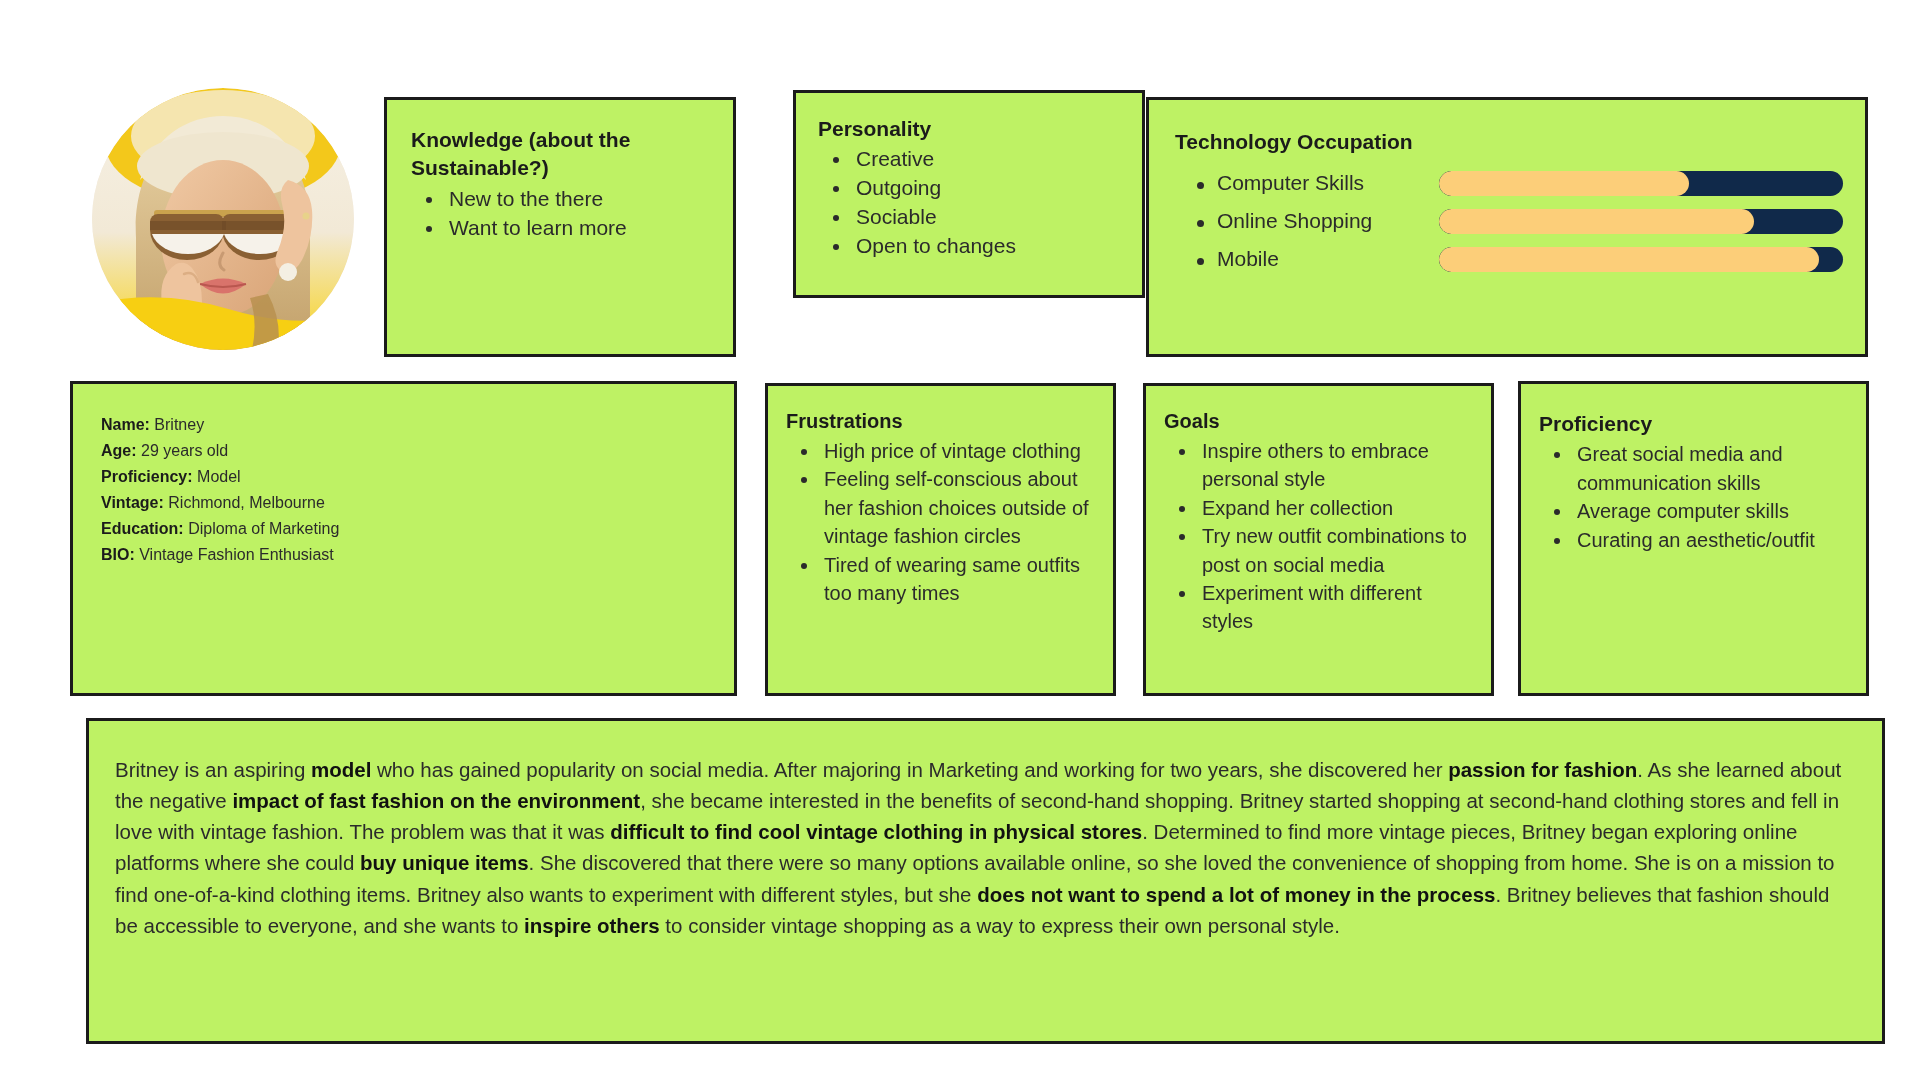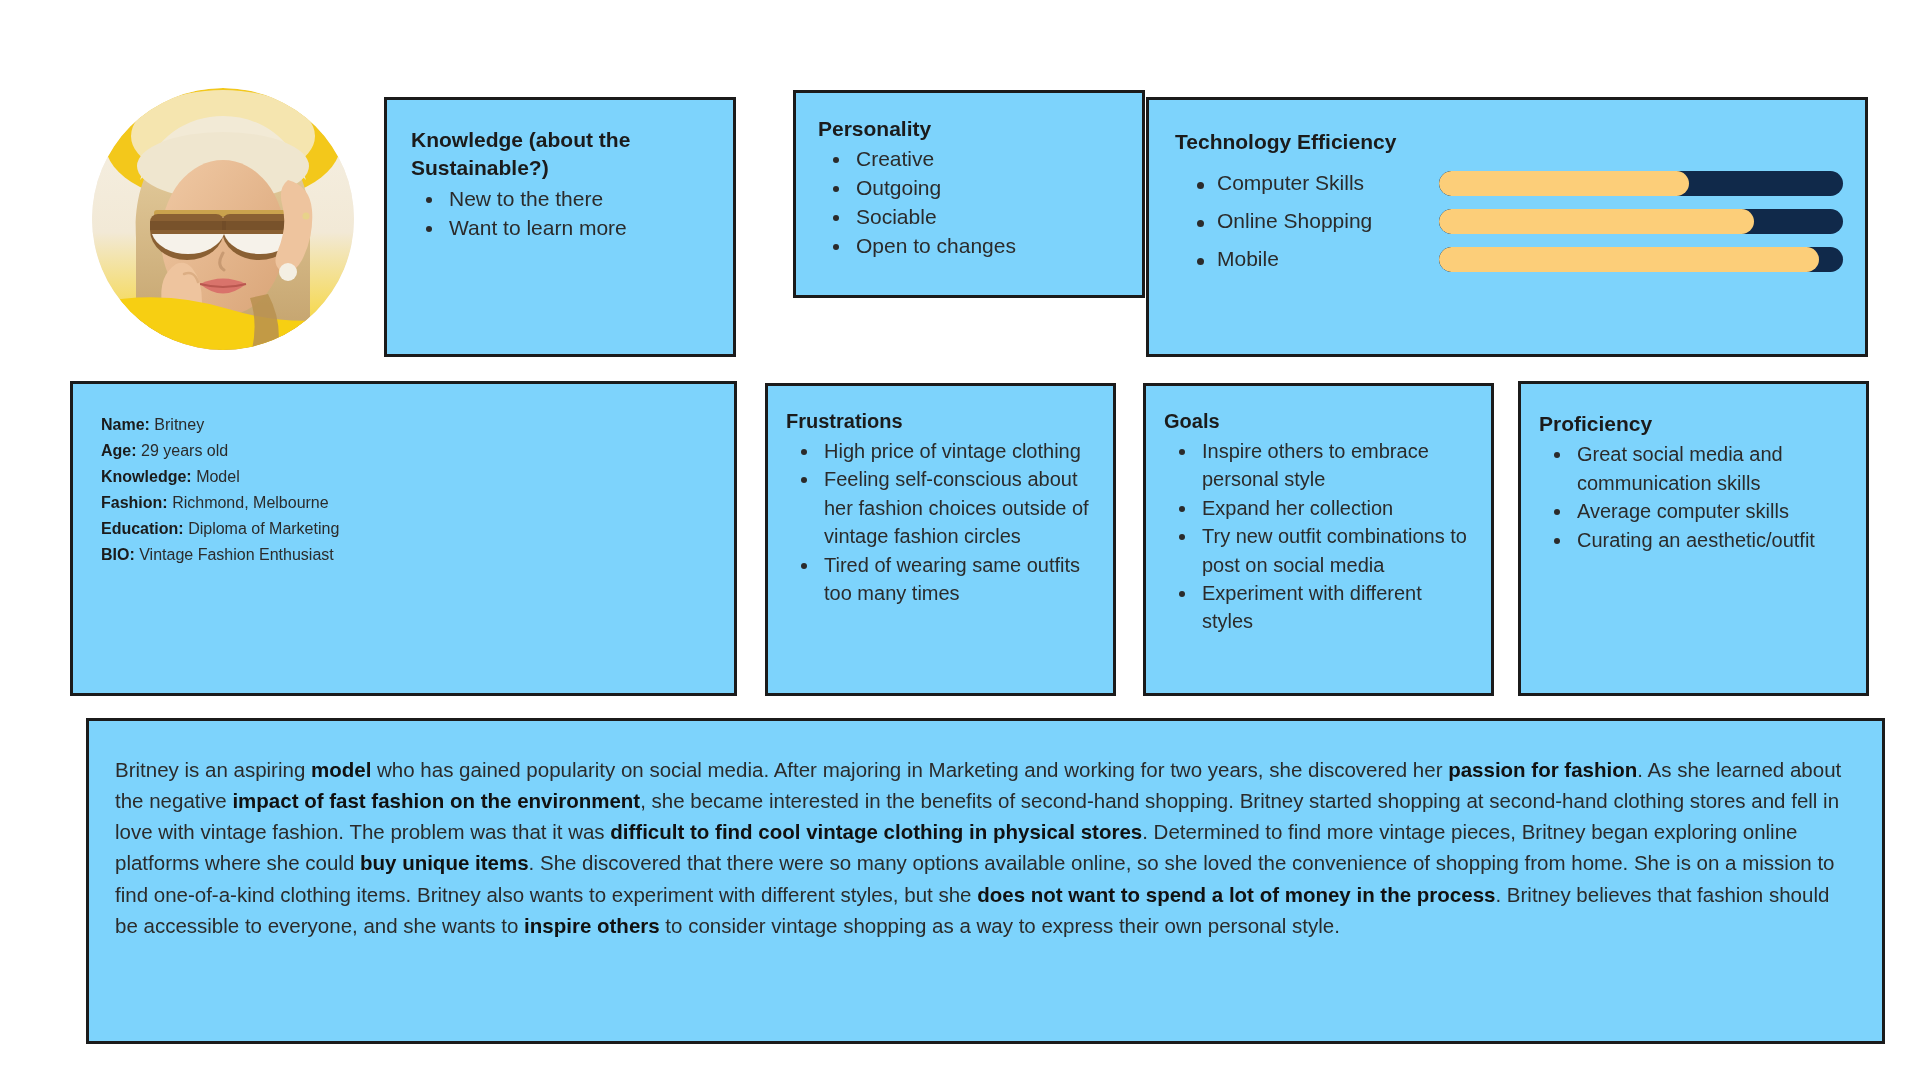--- a/index.html
+++ b/index.html
@@ -6,21 +6,21 @@
   html, body {
     width: 1920px; height: 1080px;
     background: #ffffff;
     font-family: "Liberation Sans", sans-serif;
     color: #231f20;
     overflow: hidden;
   }
   .page { position: relative; width: 1920px; height: 1080px; padding: 0; }
 
   .card {
-    background: #7dd3fc;
+    background: #bef264;
     border: 3px solid #1b1b1b;
   }
   .card-title {
     font-weight: bold;
     font-size: 21px;
     line-height: 1.35;
     color: #1b1b1b;
   }
   ul.bullets {
     list-style: disc;
@@ -226,21 +226,21 @@
       <div class="card-title">Personality</div>
       <ul class="bullets">
         <li>Creative</li>
         <li>Outgoing</li>
         <li>Sociable</li>
         <li>Open to changes</li>
       </ul>
     </div>
 
     <div class="card card-tech">
-      <div class="card-title">Technology Efficiency</div>
+      <div class="card-title">Technology Occupation</div>
       <div class="tech-rows">
 
         <div class="tech-row">
           <div class="tech-label">Computer Skills</div>
           <div class="bar-track" style="background: rgb(16, 41, 74);">
             <div class="bar-fill" style="width: 62%; background: rgb(252, 206, 121);"></div>
           </div>
         </div>
 
         <div class="tech-row">
@@ -264,25 +264,25 @@
   <div class="card card-profile">
     <div class="profile-line">
       <b>Name:</b>
       <span>Britney</span>
     </div>
     <div class="profile-line">
       <b>Age:</b>
       <span>29 years old</span>
     </div>
     <div class="profile-line">
-      <b>Knowledge:</b>
+      <b>Proficiency:</b>
       <span>Model</span>
     </div>
     <div class="profile-line">
-      <b>Fashion:</b>
+      <b>Vintage:</b>
       <span>Richmond, Melbourne</span>
     </div>
     <div class="profile-line">
       <b>Education:</b>
       <span>Diploma of Marketing</span>
     </div>
     <div class="profile-line">
       <b>BIO:</b>
       <span>Vintage Fashion Enthusiast</span>
     </div>

